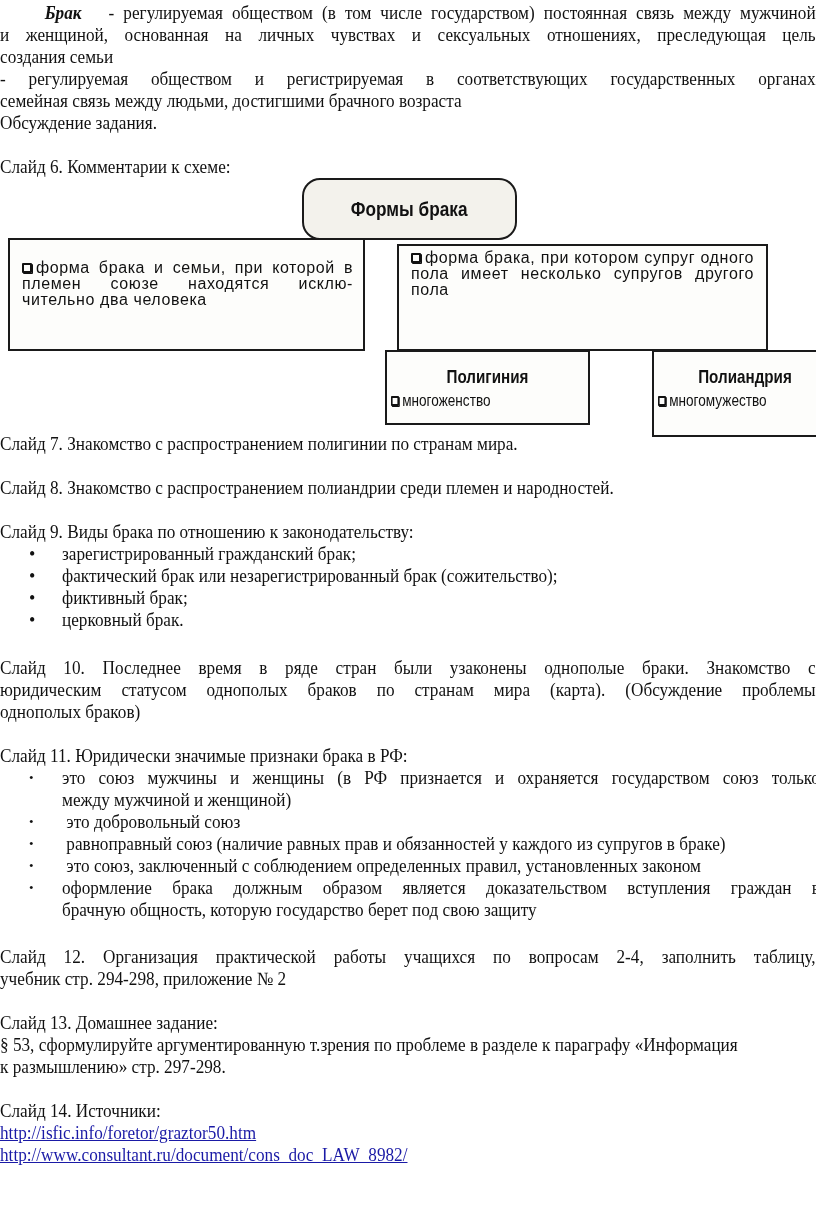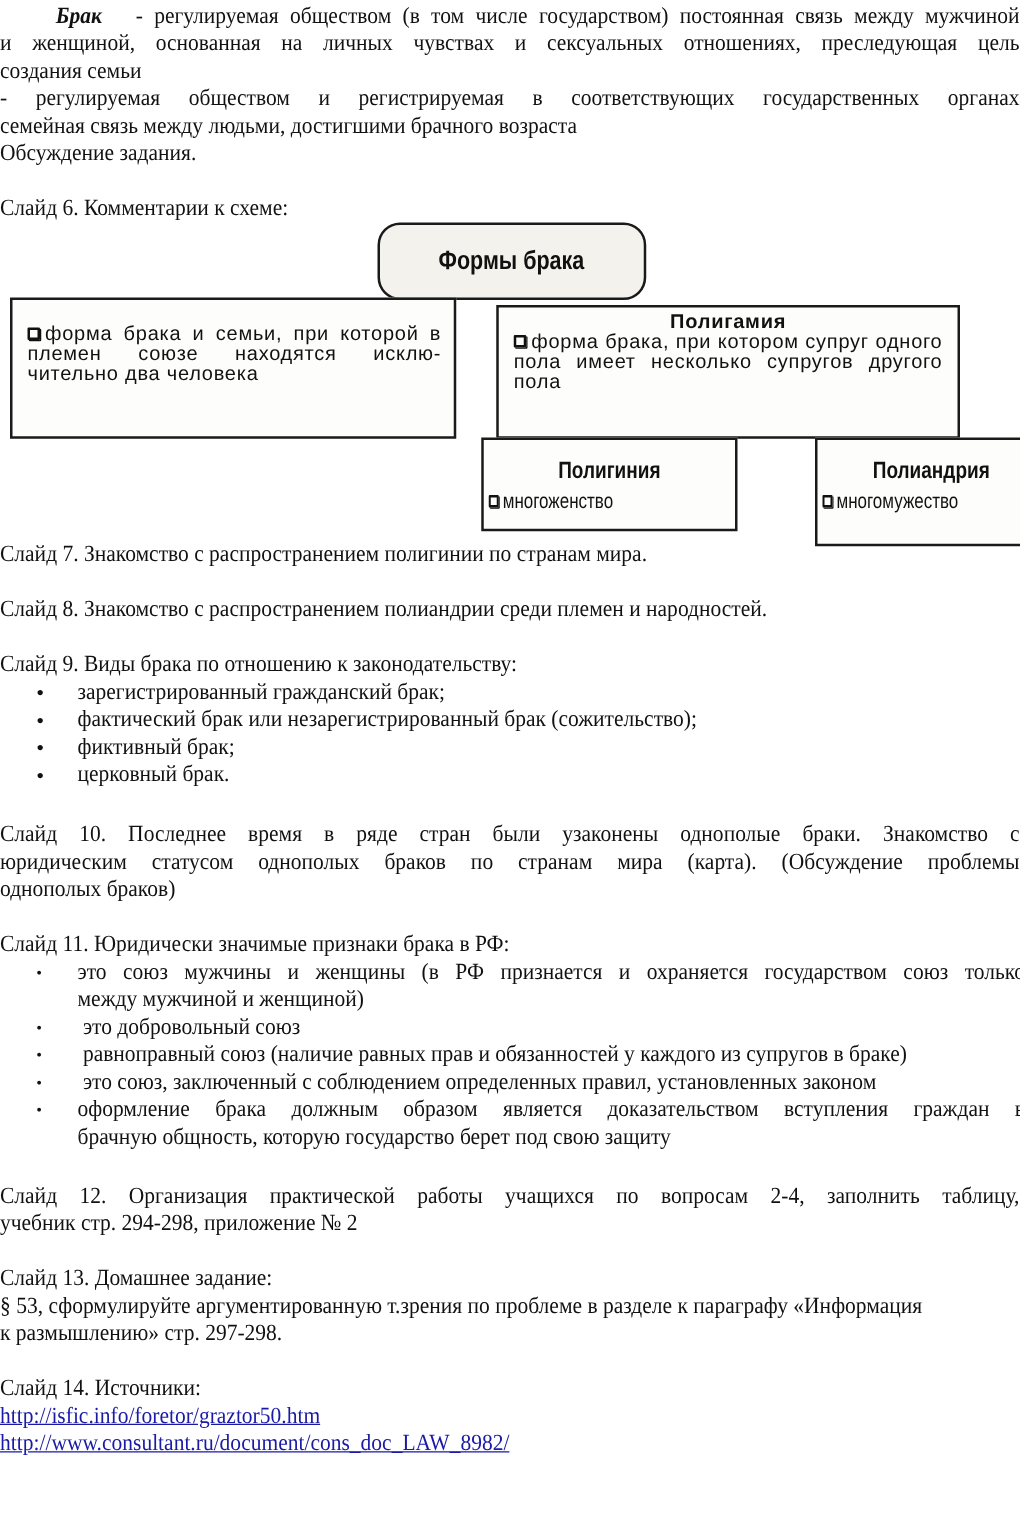--- a/index.html
+++ b/index.html
@@ -48,21 +48,20 @@
 <div>
   <div class="box box-top" style="left:302px;top:178px;width:215px;height:62px;border-radius:18px;">
     <span>Формы брака</span>
   </div>
 
   <div class="box box-wide" style="left:8px;top:238px;width:357px;height:113px;padding:20px 10px 0 12px;">
     <div class="body"><span class="sq"></span><span>форма брака и семьи, при которой в племен союзе находятся исклю-чительно два человека</span></div>
   </div>
 
   <div class="box box-wide" style="left:397px;top:244px;width:371px;height:107px;padding:4px 12px 0 12px;">
-    <div class="title">Полигамия</div>
     <div class="body"><span class="sq"></span><span>форма брака, при котором супруг одного пола имеет несколько супругов другого пола</span></div>
   </div>
 
   <div class="box box-small" style="left:385px;top:350px;width:205px;height:75px;padding:14px 4px 0 4px;">
     <div class="title">Полигиния</div>
     <div class="body" style="margin-top:3px;"><span class="sq"></span><span>многоженство</span></div>
   </div>
 
   <div class="box box-small" style="left:652px;top:350px;width:186px;height:87px;padding:14px 4px 0 4px;">
     <div class="title">Полиандрия</div>

